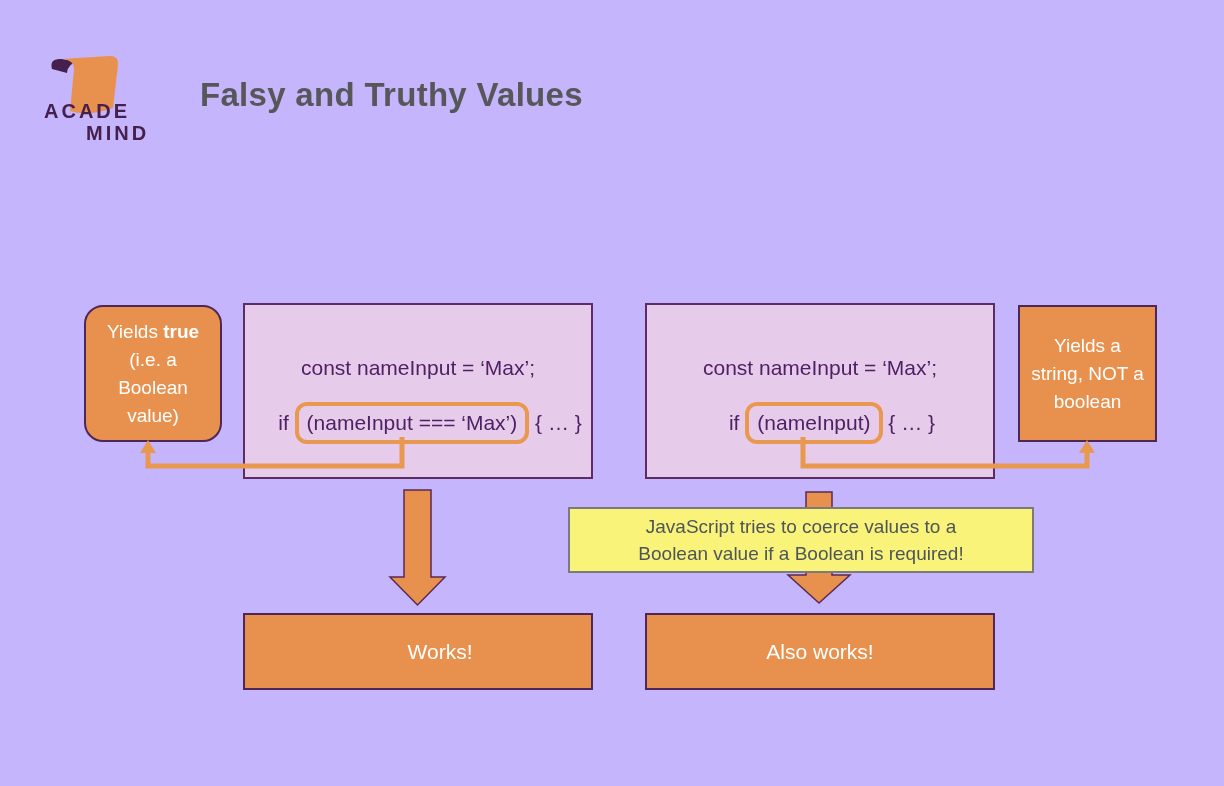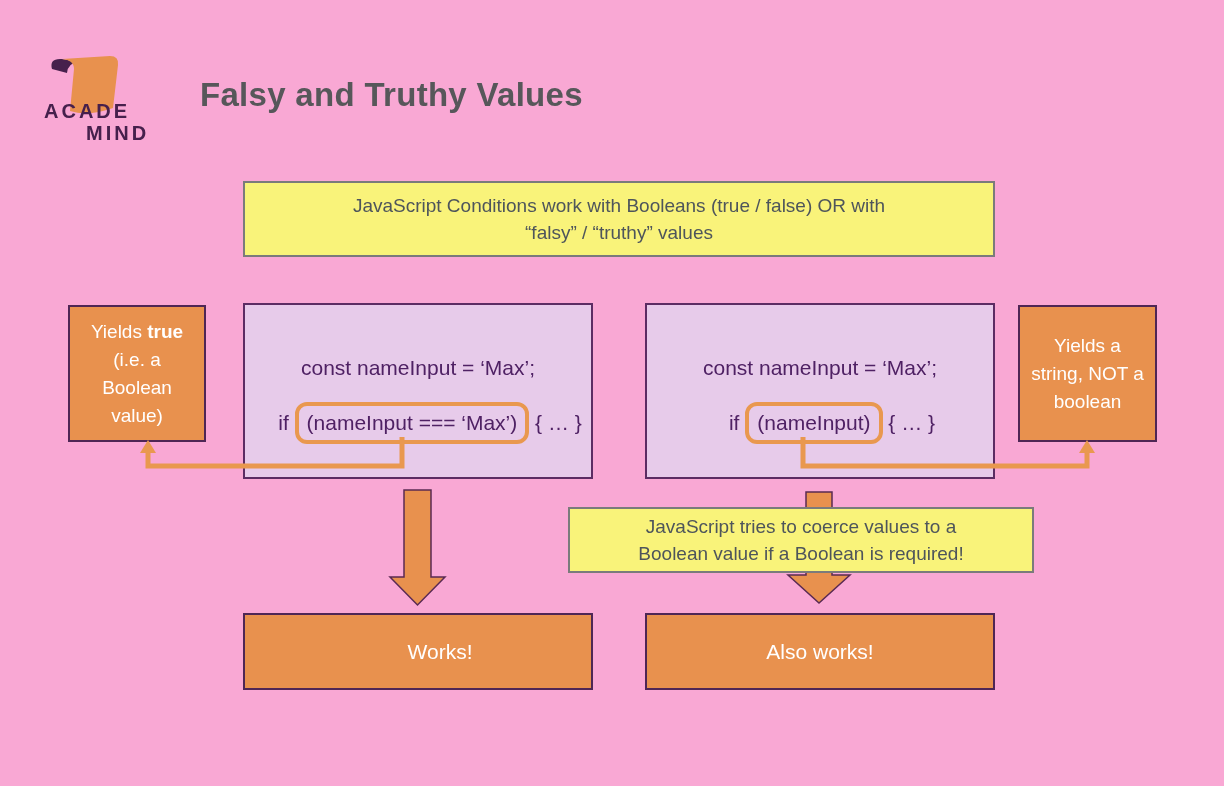--- a/index.html
+++ b/index.html
@@ -1,17 +1,17 @@
 <!DOCTYPE html>
 <html><head>
 <meta charset="utf-8">
 <style>
   html,body{margin:0;padding:0;background:#ffffff;}
   #canvas{
-    position:relative;width:1224px;height:786px;background:#f9a8d4;overflow:hidden;
+    position:relative;width:1224px;height:786px;background:#c4b5fd;overflow:hidden;
     font-family:"Liberation Sans",sans-serif;
   }
   
   #logo-icon{position:absolute;left:22px;top:56px;}
   .logo-word{position:absolute;font-weight:700;color:#46204C;letter-spacing:3px;font-size:20px;}
   #logo-acade{left:44px;top:100px;}
   #logo-mind{left:86px;top:122px;}
   #page-title{
     position:absolute;left:200px;top:76px;font-size:33px;font-weight:700;color:#57575A;
     letter-spacing:0.3px;
@@ -22,21 +22,21 @@
     color:#4E555B;font-size:19px;line-height:27px;text-align:center;
     display:flex;flex-direction:column;justify-content:center;box-sizing:border-box;
   }
   #intro-box{left:243px;top:181px;width:752px;height:76px;}
   #coerce-box{left:568px;top:507px;width:466px;height:66px;z-index:6;}
   .obox{
     position:absolute;background:#E8914E;border:2px solid #4F2655;box-sizing:border-box;
     color:#ffffff;font-size:19px;line-height:28px;text-align:center;
     display:flex;flex-direction:column;justify-content:center;
   }
-  #left-note{left:68px;top:305px;width:138px;height:137px;padding:0 10px;}
+  #left-note{left:84px;top:305px;width:138px;height:137px;padding:0 10px;border-radius:19px;}
   #right-note{left:1018px;top:305px;width:139px;height:137px;padding:0 10px;}
   .result-box{font-size:21px;line-height:24px;}
   #works-box{left:243px;top:613px;width:350px;height:77px;z-index:2;padding-left:44px;}
   #also-works-box{left:645px;top:613px;width:350px;height:77px;z-index:2;}
   .pbox{
     position:absolute;background:#E7CBEA;border:2px solid #5C2C63;box-sizing:border-box;
     color:#4F2164;font-size:21px;
   }
   #left-code-box{left:243px;top:303px;width:350px;height:176px;}
   #right-code-box{left:645px;top:303px;width:350px;height:176px;}
@@ -59,24 +59,20 @@
 
   <svg id="logo-icon" width="110" height="70" viewBox="0 0 110 70">
     <path d="M30,13 Q27,2 40,3 L56,6 Q46,7 45,17 Z" fill="#46204C"></path>
     <path d="M40,3 L88,0 Q97,0 96,9 L91,52 Q66,61 48,55 L52,13 Q52,4 40,3 Z" fill="#E8914E"></path>
   </svg>
   <div class="logo-word" id="logo-acade">ACADE</div>
   <div class="logo-word" id="logo-mind">MIND</div>
 
   <div id="page-title">Falsy and Truthy Values</div>
 
-  <div class="ybox" id="intro-box">
-    <div>JavaScript Conditions work with Booleans (true / false) OR with</div>
-    <div>“falsy” / “truthy” values</div>
-  </div>
 
   <div class="obox" id="left-note">
     <div><span>Yields </span><b>true</b><span> (i.e. a Boolean value)</span></div>
   </div>
 
   <div class="obox" id="right-note">
     <div>Yields a string, NOT a boolean</div>
   </div>
 
   <div class="pbox" id="left-code-box">

